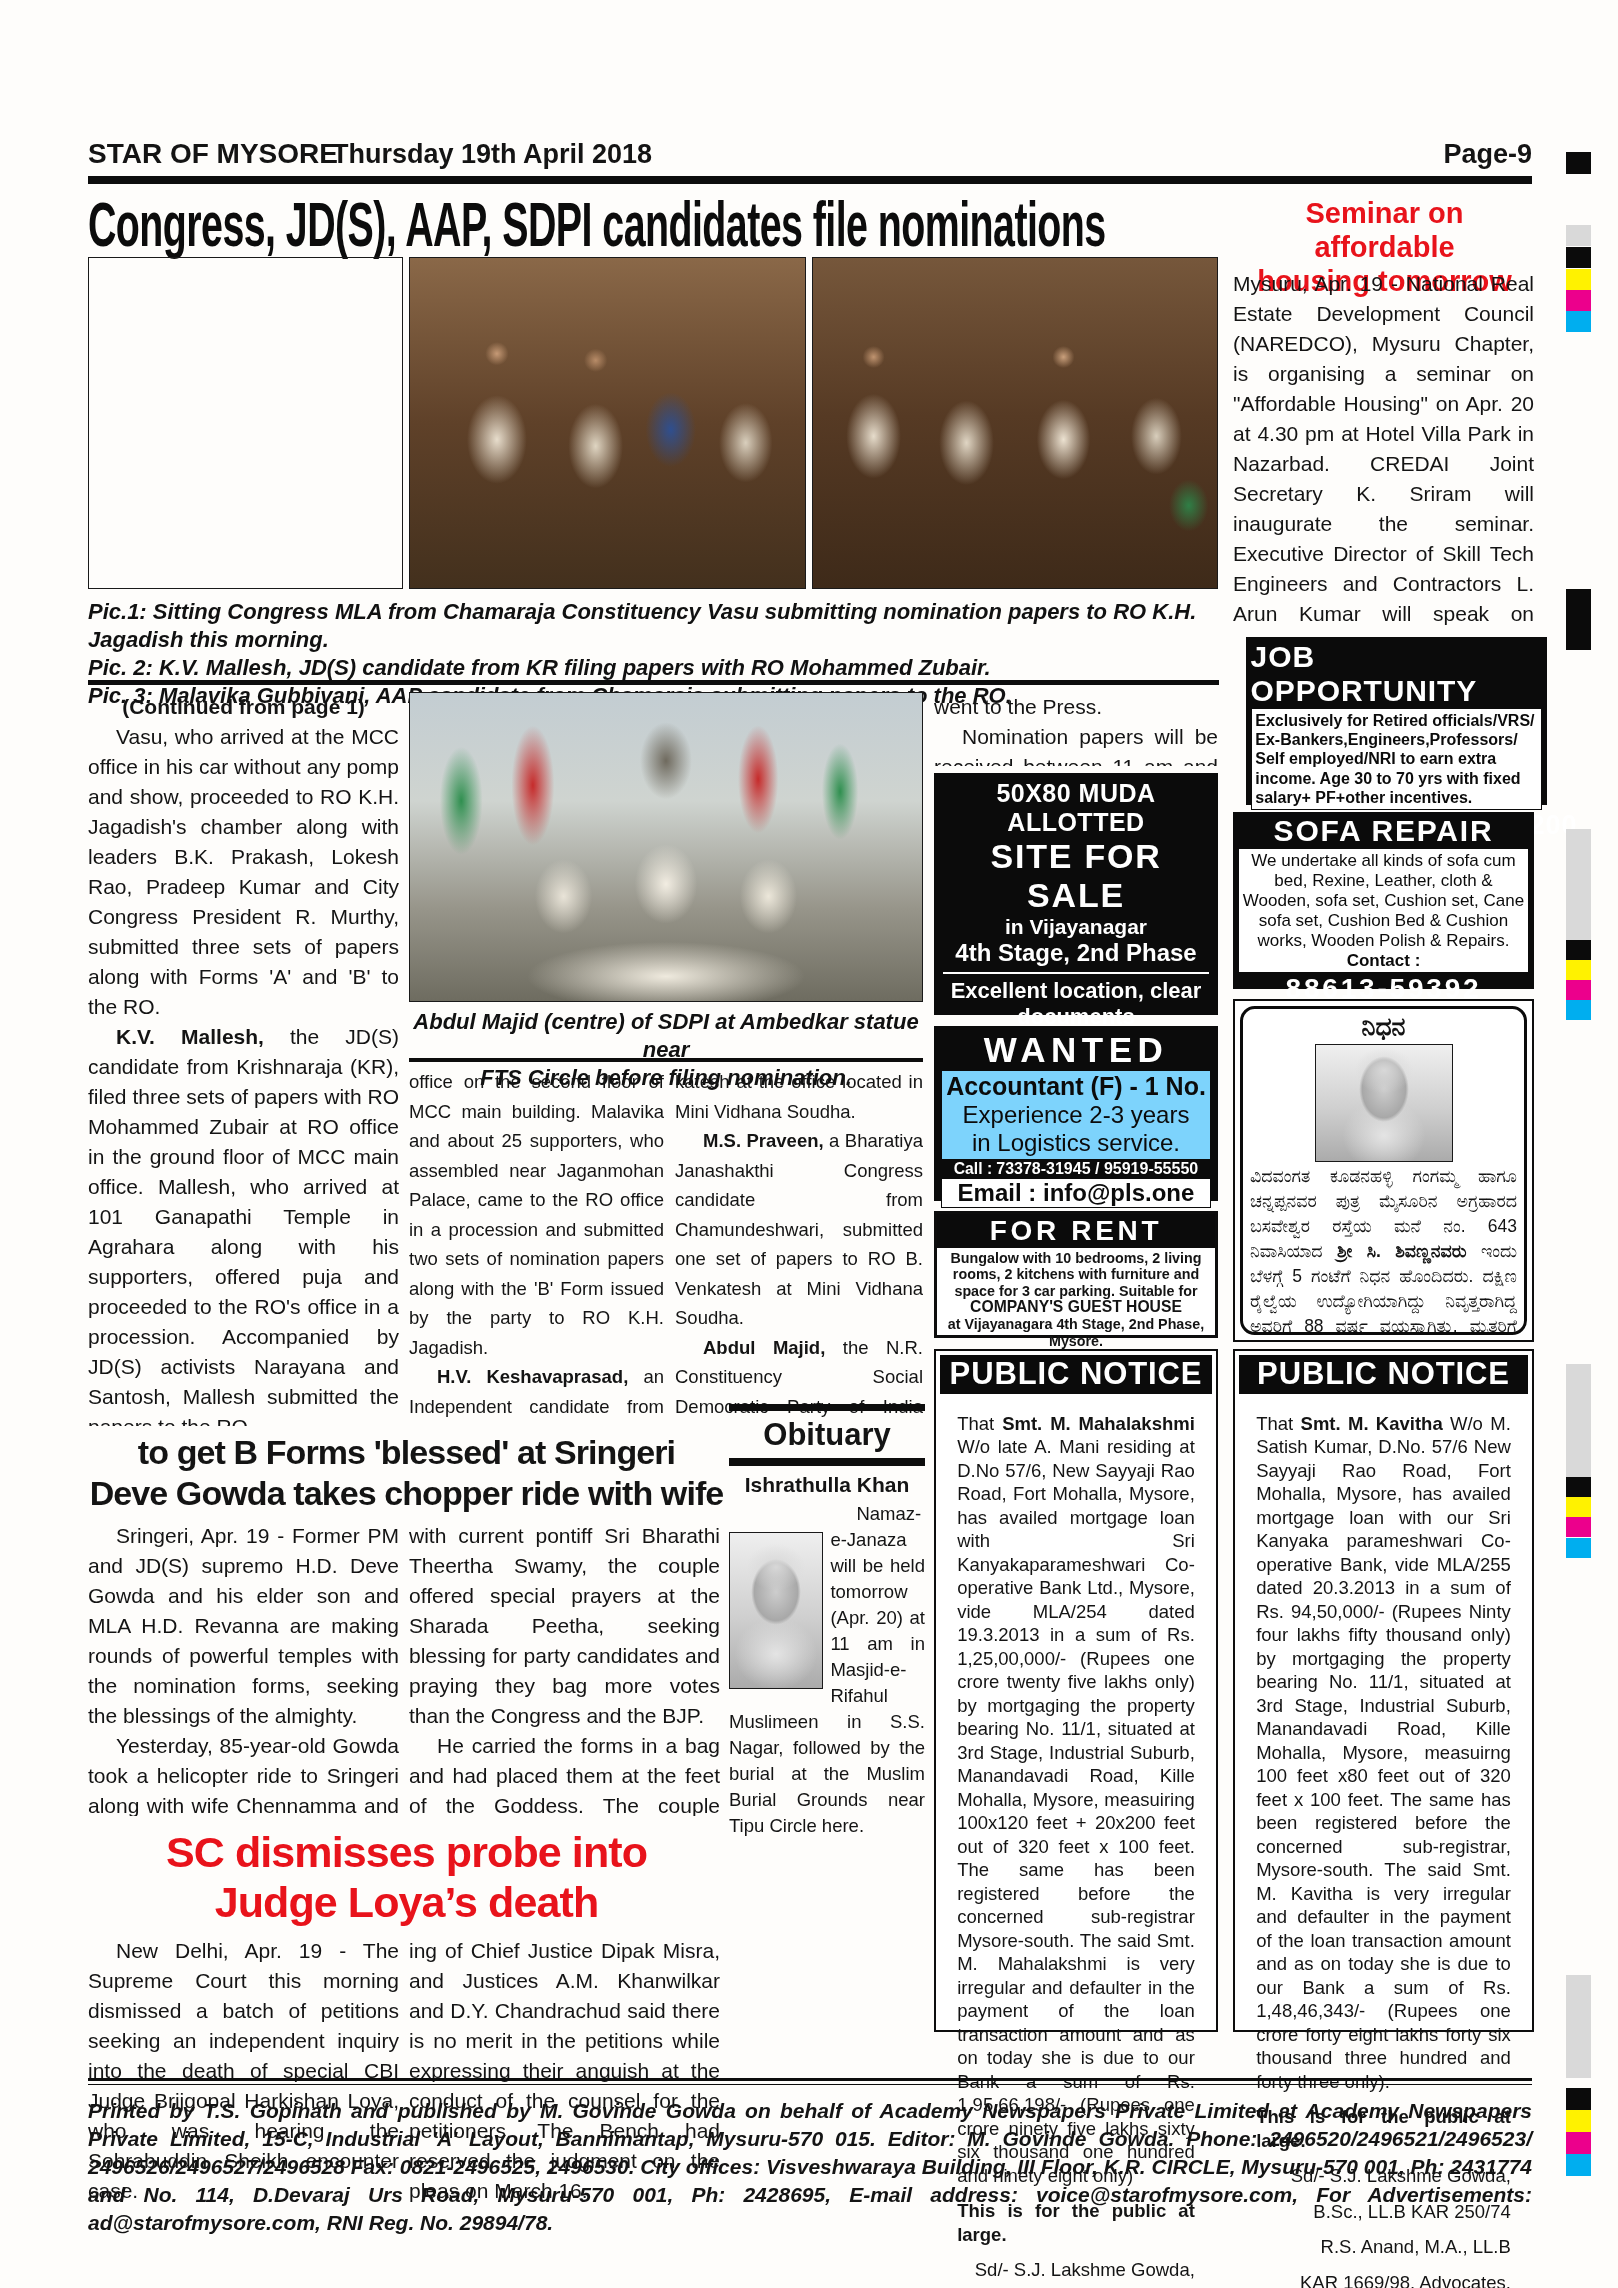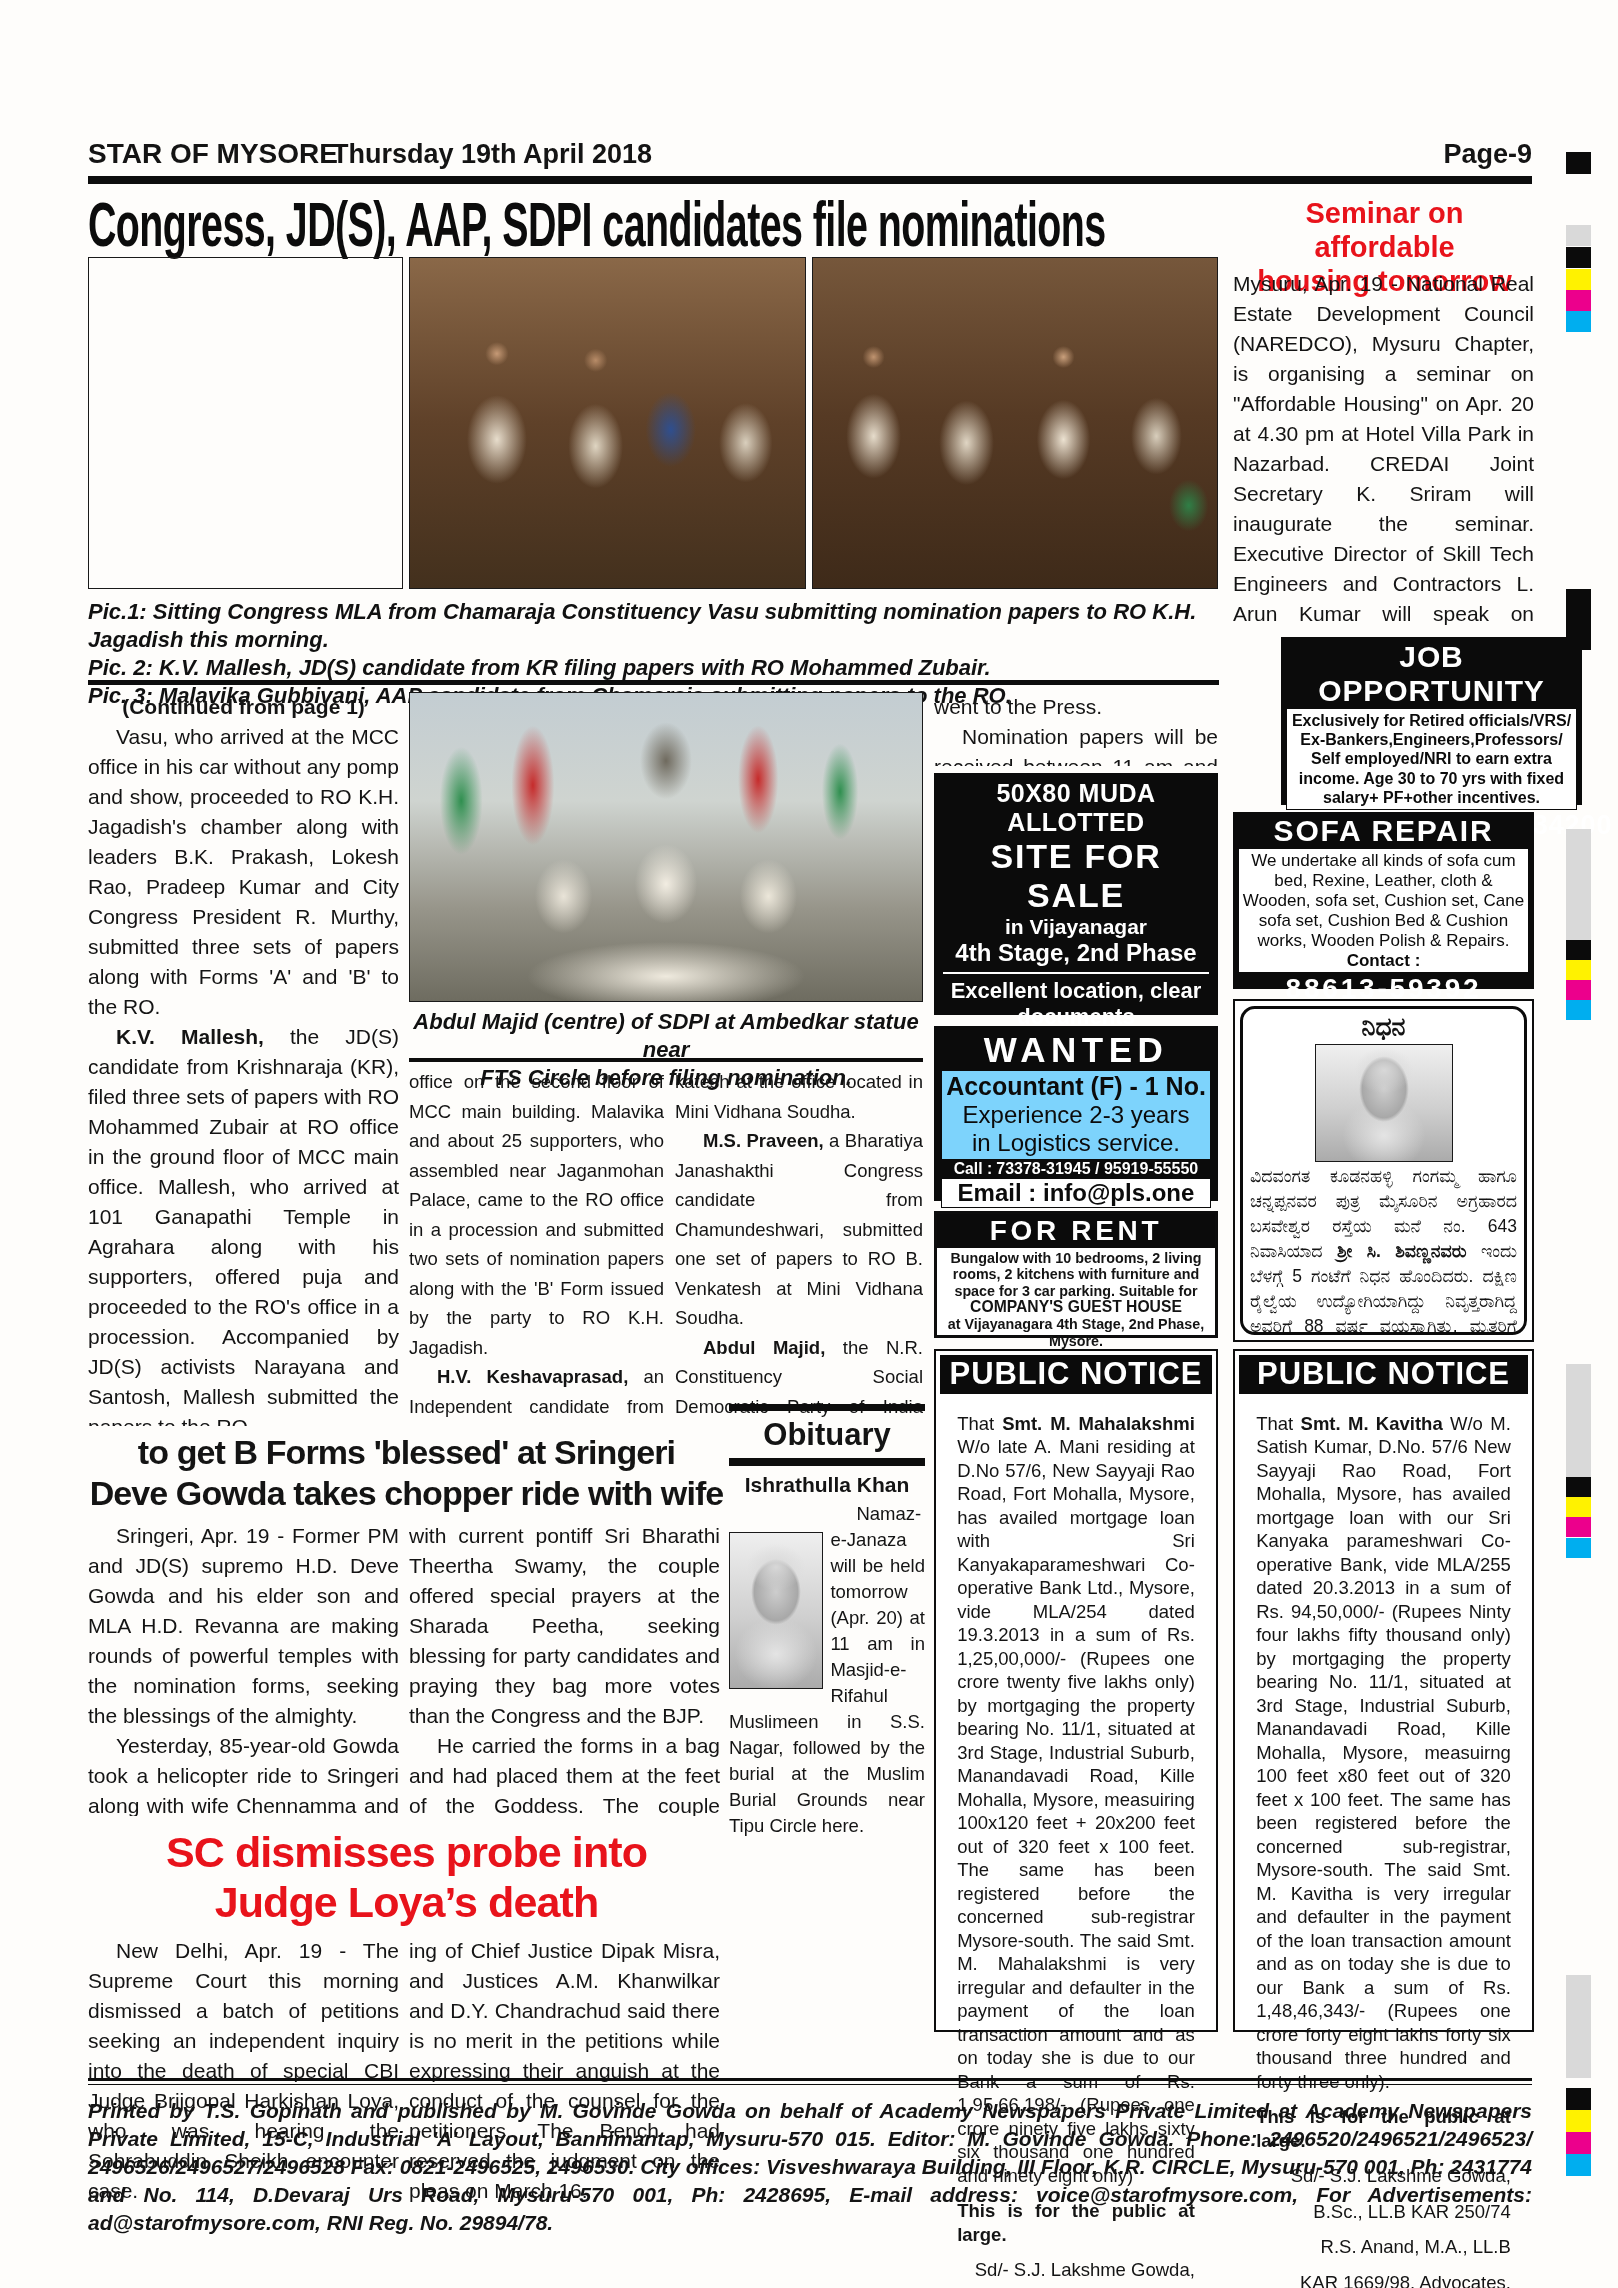--- a/index.html
+++ b/index.html
@@ -190,21 +190,21 @@
         <p style="font-weight: 700; text-indent: 0px;">This is for the public at large.</p>
         <p style="text-align: right; text-indent: 0px;">Sd/- S.J. Lakshme Gowda,</p>
         <p style="text-align: right; text-indent: 0px;">B.Sc., LL.B  KAR 250/74</p>
         <p style="text-align: right; text-indent: 0px;">R.S. Anand, M.A., LL.B</p>
         <p style="text-align: right; text-indent: 0px;">KAR 1669/98. Advocates.</p>
         <p style="text-align: right; text-indent: 0px;">Devaraja Market Building, Sayyaji Rao Road,</p>
         <p style="text-align: right; text-indent: 0px;">Mysore-570 001</p>
       </div>
   </div>
 
-  <div class="abs ad-black" style="left:1281px;top:637px;width:301px;height:168px;padding:2.8px 4.6px;text-align:center;">
+  <div class="abs ad-black" style="left:1246px;top:637px;width:301px;height:168px;padding:2.8px 4.6px;text-align:left;">
     <div style="font-size:30px;font-weight:700;letter-spacing:0.9px;">JOB OPPORTUNITY</div>
     <div style="background:#fff;color:#0b0b0b;border:1.8px solid #0b0b0b;font-size:16px;font-weight:700;line-height:19.4px;padding:1.8px 3.7px;">Exclusively for Retired officials/VRS/ Ex-Bankers,Engineers,Professors/ Self employed/NRI to earn extra income. Age 30 to 70 yrs with fixed salary+ PF+other incentives.</div>
     <div style="font-size:27px;font-weight:700;letter-spacing:0.9px;">9449068132/7022034200</div>
   </div>
 
   <div class="abs ad-black" style="left:1233px;top:812px;width:301px;height:177px;padding:1.8px 4.6px;text-align:center;">
     <div style="font-size:30px;font-weight:700;letter-spacing:1.8px;">SOFA REPAIR</div>
     <div style="background:#fff;color:#0b0b0b;border:1.8px solid #0b0b0b;font-size:17px;line-height:20px;padding:1.8px 3.7px;text-align:center;">
       <span>We undertake all kinds of sofa cum bed, Rexine, Leather, cloth &amp; Wooden, sofa set, Cushion set, Cane sofa set, Cushion Bed &amp; Cushion works, Wooden Polish &amp; Repairs.</span>
       <b>Contact :</b>

